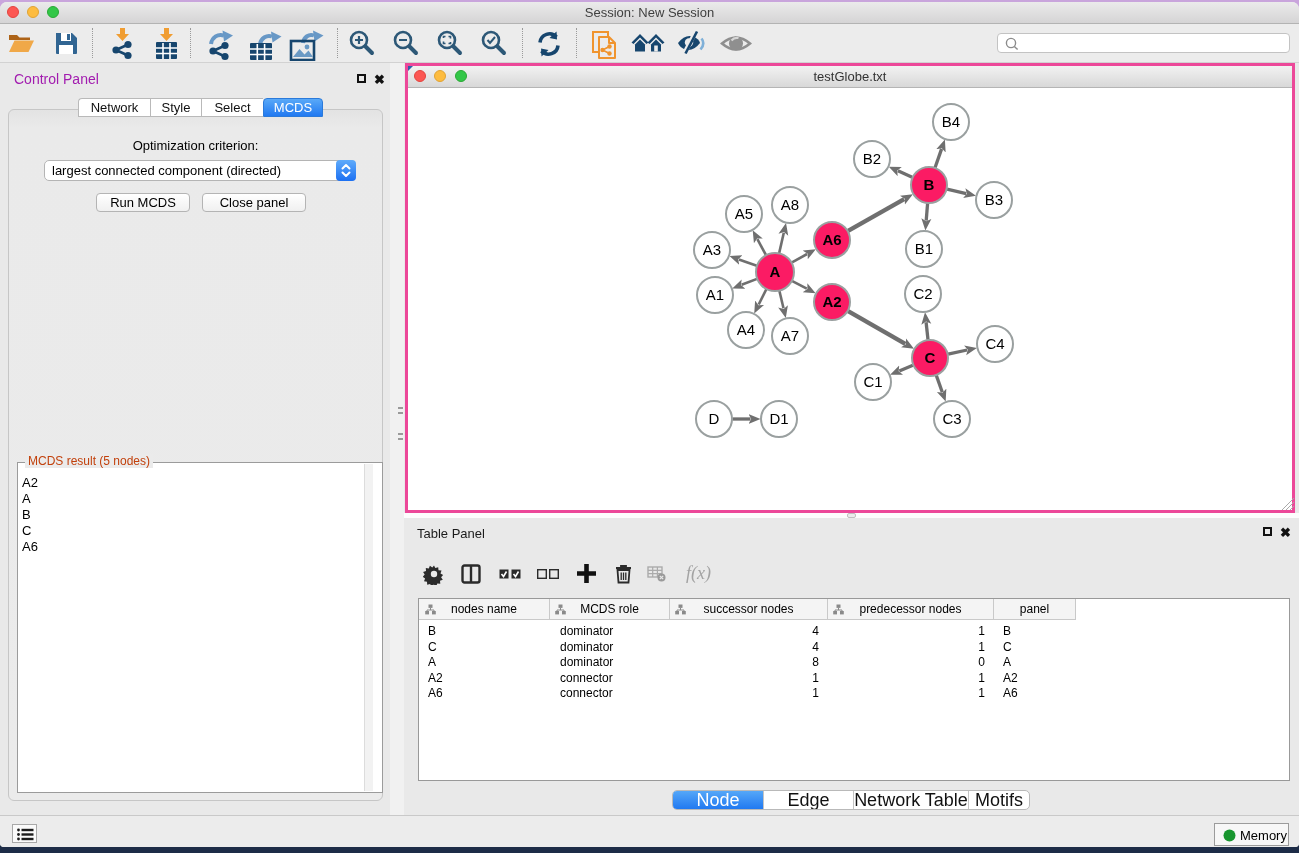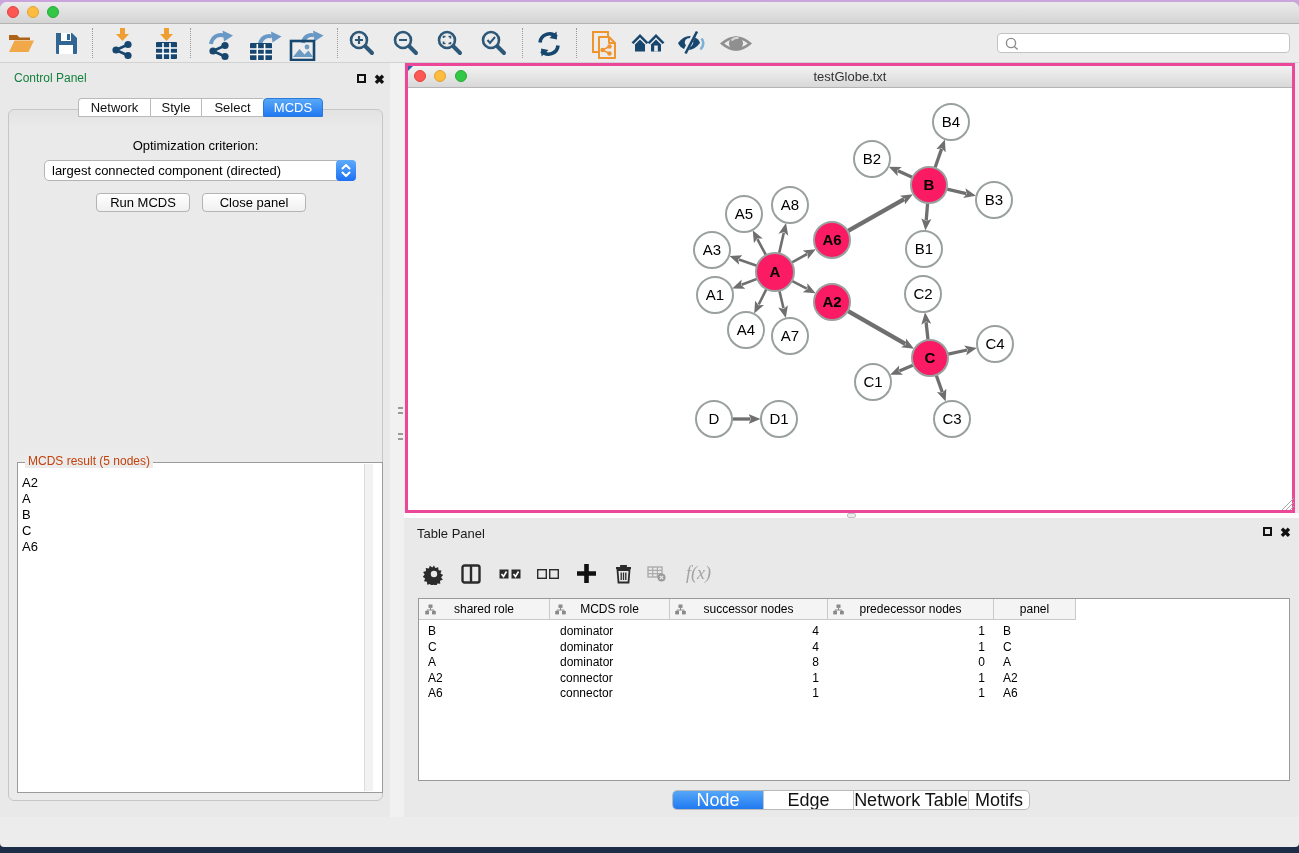--- a/index.html
+++ b/index.html
@@ -18,21 +18,21 @@
 #titlebar .tl.g { left:47px; background:#33c748; border:1px solid #2aa835; }
 
 #toolbar { position:absolute; top:22px; left:0; width:100%; height:39px; background:#ececec;
   border-bottom:1px solid #d2d2d2; }
 .sep { position:absolute; top:4px; height:30px; width:0; border-left:1px dotted #9a9a9a; }
 .ticon { position:absolute; }
 #searchbox { position:absolute; left:997px; top:9px; width:293px; height:20px; background:#fff;
   border:1px solid #c3c3c3; border-radius:4px; }
 
 #cpanel { position:absolute; top:61px; left:0; width:390px; height:754px; background:#e9e9e9; }
-#cpanel .ptitle { position:absolute; left:14px; top:8px; font-size:12px; color:#15803d; }
+#cpanel .ptitle { position:absolute; left:14px; top:8px; font-size:14px; color:#a21caf; }
 .wbtn-sq { position:absolute; width:9px; height:9px; border:2px solid #111; }
 .wbtn-x { position:absolute; font-size:13px; font-weight:bold; color:#111; line-height:11px; }
 #cp-tabs { position:absolute; top:35px; left:78px; height:19px; display:flex; font-size:13px; z-index:2; }
 #cp-tabs .tab { background:#fff; border:1px solid #b9b9b9; border-right:none; box-sizing:border-box;
   line-height:17px; color:#111; text-align:center; }
 #cp-tabs .tab:first-child { border-radius:4px 0 0 0; }
 #cp-tabs .tab.sel { background:linear-gradient(#59a9f8,#2179f1); color:#fff; border-color:#2b7ada;
   border-right:1px solid #2b7ada; border-radius:4px 4px 0 0; }
 #cp-inner { position:absolute; left:8px; top:46px; width:375px; height:692px;
   background:linear-gradient(#e3e3e3, #eaeaea 18px, #ebebeb); border:1px solid #c6c6c6; border-radius:6px; }
@@ -87,20 +87,21 @@
   border:1px solid #9b9b9b; font-size:13px; color:#000; }
 </style>
 </head>
 <body>
 <div id="wallpaper-top"></div>
 <div id="app">
   <div id="titlebar">
     <div class="tl r"></div>
       <div class="tl y"></div>
       <div class="tl g"></div>
+    <div class="title">Session: New Session</div>
   </div>
   <div id="toolbar">
     <svg class="ticon" style="left:6px;top:7px" width="30" height="25" viewBox="0 0 30 25">
       <path d="M3,21 V4 h8 l2.5,2.5 H24 V9 H3" fill="#ad6317"></path>
       <path d="M3,21 L8.5,9.5 H28 L22.5,21 Z" fill="#f0a848"></path>
     </svg>
     <svg class="ticon" style="left:53px;top:7px" width="26" height="25" viewBox="0 0 26 25">
       <path d="M3,2 H19 L24,7 V22 a1,1 0 0 1 -1,1 H4 a1,1 0 0 1 -1,-1 Z" fill="#316592"></path>
       <rect x="8" y="2" width="10" height="8" fill="#fff"></rect>
         <rect x="14" y="3" width="3" height="6" fill="#316592"></rect>
@@ -376,21 +377,21 @@
         </svg>
         <svg style="position:absolute;left:229px;top:3px" width="20" height="16" viewBox="0 0 20 16">
           <rect x="1" y="1" width="14" height="10" fill="none" stroke="#ababab" stroke-width="1.4"></rect>
           <path d="M1,4.3 h14 M1,7.6 h14 M5.7,1 v10 M10.4,1 v10" stroke="#ababab" stroke-width="1.2"></path>
           <circle cx="14.5" cy="11.5" r="4" fill="#9a9a9a"></circle>
           <path d="M12.8,9.8 l3.4,3.4 M16.2,9.8 l-3.4,3.4" stroke="#e9e9e9" stroke-width="1.2"></path>
         </svg>
         <div style="position:absolute;left:268px;top:0;font-family:'Liberation Serif',serif;font-style:italic;font-size:18px;color:#a3a3a3;">f(x)</div>
       </div>
       <div id="dtable">
-        <div class="th" style="left:0;width:131px;">shared role</div>
+        <div class="th" style="left:0;width:131px;">nodes name</div>
         <div class="th" style="left:131px;width:120px;">MCDS role</div>
         <div class="th" style="left:251px;width:158px;">successor nodes</div>
         <div class="th" style="left:409px;width:166px;">predecessor nodes</div>
         <div class="th" style="left:575px;width:82px;">panel</div>
         <svg class="hico" style="position:absolute;left:6px;top:5px" width="11" height="11" viewBox="0 0 11 11">
             <rect x="3.5" y="0.5" width="4" height="3.4" fill="#8a8a8a"></rect>
             <rect x="0.2" y="7" width="3.8" height="3.4" fill="#8a8a8a"></rect>
             <rect x="7" y="7" width="3.8" height="3.4" fill="#8a8a8a"></rect>
             <path d="M5.5,4 v2 M2,7 v-1 h7 v1" stroke="#8a8a8a" fill="none"></path>
           </svg>
@@ -439,13 +440,33 @@
         <div class="trow" style="left:584px;top:86px;">A6</div>
       </div>
       <div id="btabs">
         <div class="bt sel" style="width:91px">Node Table</div>
           <div class="bt" style="width:90px">Edge Table</div>
           <div class="bt" style="width:115px">Network Table</div>
           <div class="bt" style="width:60px">Motifs</div>
       </div>
     </div>
   </div>
+  <div id="statusbar">
+    <div id="listbtn">
+      <svg style="position:absolute;left:4px;top:3px" width="17" height="13" viewBox="0 0 17 13">
+        <g fill="#1c1c1c">
+            <circle cx="1.5" cy="2" r="1.4"></circle>
+            <circle cx="1.5" cy="6.5" r="1.4"></circle>
+            <circle cx="1.5" cy="11" r="1.4"></circle>
+        <rect x="4.5" y="0.8" width="12" height="2.4"></rect>
+            <rect x="4.5" y="5.3" width="12" height="2.4"></rect>
+            <rect x="4.5" y="9.8" width="12" height="2.4"></rect>
+          </g>
+      </svg>
+    </div>
+    <div id="membtn">
+      <svg style="position:absolute;left:8px;top:5px" width="13" height="13" viewBox="0 0 13 13">
+          <circle cx="6.5" cy="6.5" r="6" fill="#18962f"></circle>
+        </svg>
+      <span style="position:absolute;left:25px;top:4px;">Memory</span>
+    </div>
+  </div>
 </div>
 
 </body></html>

